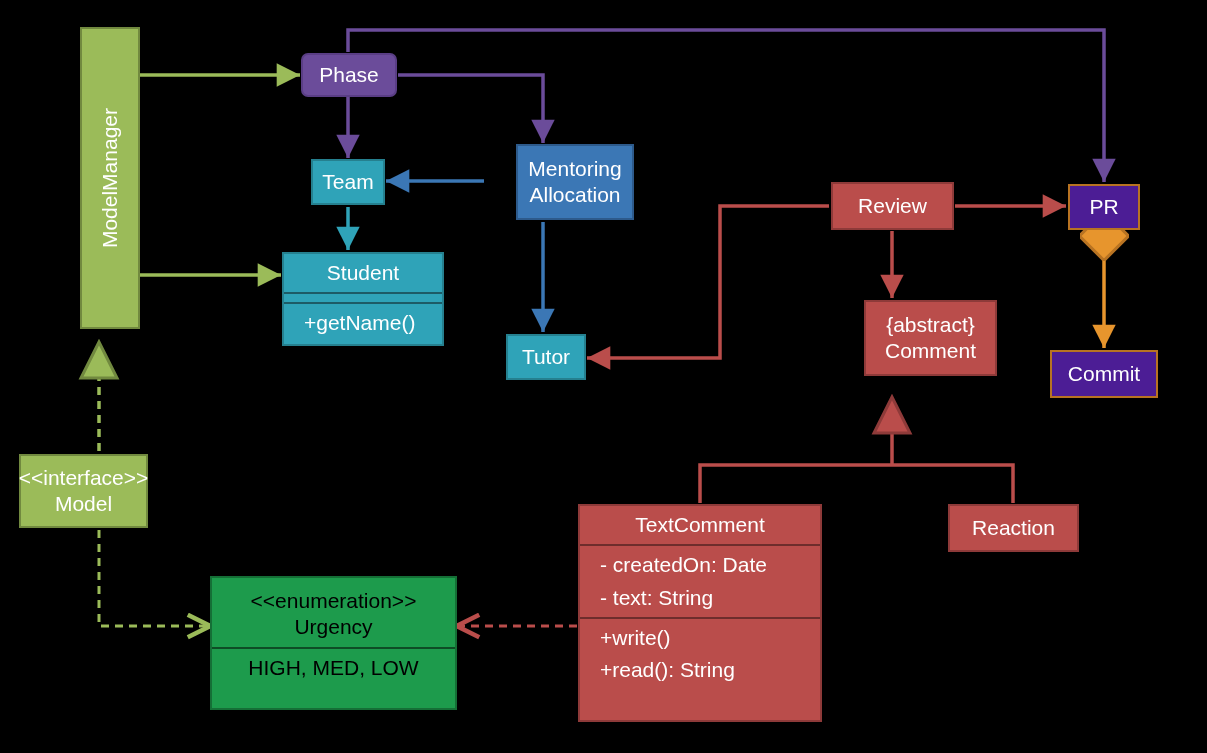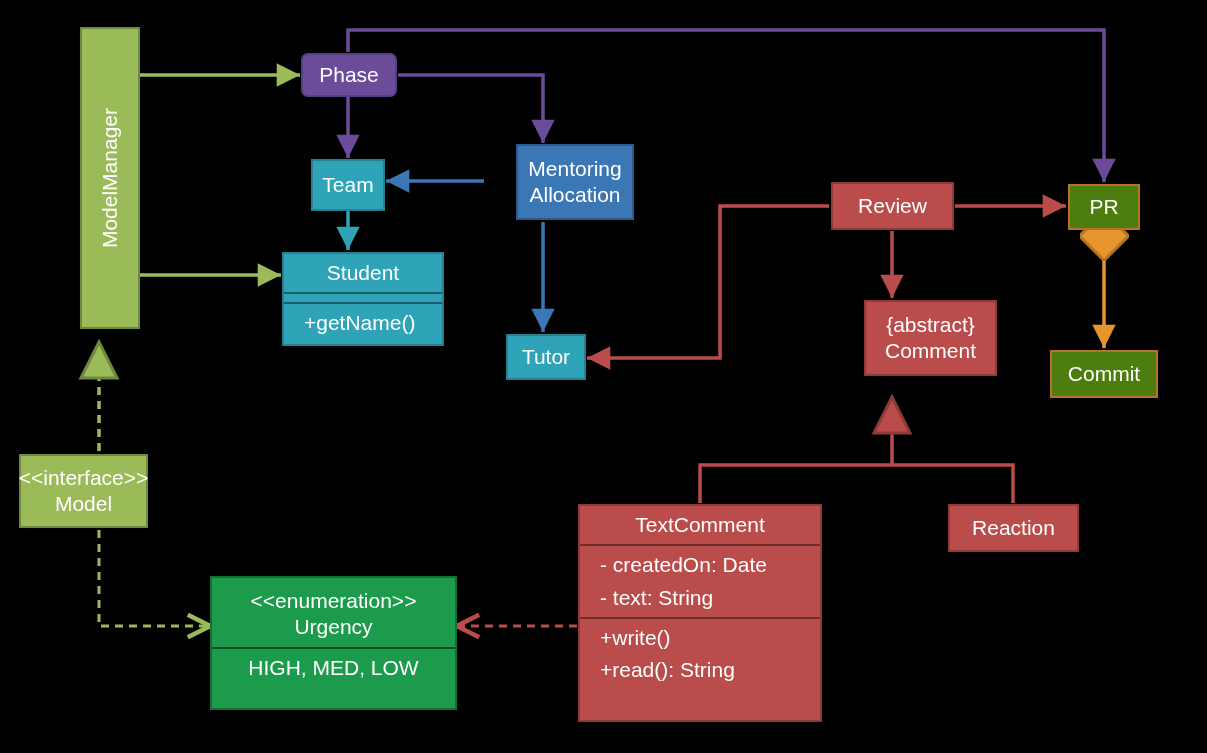--- a/index.html
+++ b/index.html
@@ -29,22 +29,22 @@
   .left { text-align:left; }
 
   
   .olive      { background:#9BBB59; border:2px solid #71893F; color:#fff; }
   .purple     { background:#6b4c9a; border:2px solid #5a3e85; color:#fff; }
   .blue       { background:#3b77b5; border:2px solid #2d5a8b; color:#fff; }
   .cyan       { background:#2fa3b8; border:2px solid #25808f; color:#fff; }
   .cyan .sep  { border-color:#1d5b66; }
   .red        { background:#ba4d4b; border:2px solid #8e3a39; color:#fff; }
   .red .sep   { border-color:#6e2d2c; }
-  .orange     { background:#4d7c0f; border:2px solid #b87322; color:#fff; }
-  .green      { background:#1d9b4c; border:2px solid #156f36; color:#ffffff; }
+  .orange     { background:#4c1d95; border:2px solid #b87322; color:#fff; }
+  .green      { background:#1d9b4c; border:2px solid #156f36; color:#000000; }
   .green .sep { border-color:#0e4c25; }
 
   .vtext { writing-mode: vertical-rl; transform: rotate(180deg); }
 
   svg.edges { position:absolute; left:0; top:0; pointer-events:none; }
 </style>
 </head>
 <body>
 
 <svg class="edges" width="1207" height="753">
@@ -119,21 +119,21 @@
 </svg>
 
 <div class="box olive" style="left:80px; top:27px; width:60px; height:302px;">
   <span class="vtext">ModelManager</span>
 </div>
 
 <div class="box purple" style="left:301px; top:53px; width:96px; height:44px;border-radius:7px;">
   <span>Phase</span>
 </div>
 
-<div class="box cyan" style="left:311px; top:159px; width:74px; height:52px;">
+<div class="box cyan" style="left:311px; top:159px; width:74px; height:46px;">
   <span>Team</span>
 </div>
 
 <div class="box blue" style="left:484px; top:144px; width:118px; height:76px;margin-left:32px;">
   <span>Mentoring</span>
   <span>Allocation</span>
 </div>
 
 <div class="box cyan" style="left:282px; top:252px; width:162px; height:94px; justify-content:flex-start;">
   <div class="cell">Student</div>

